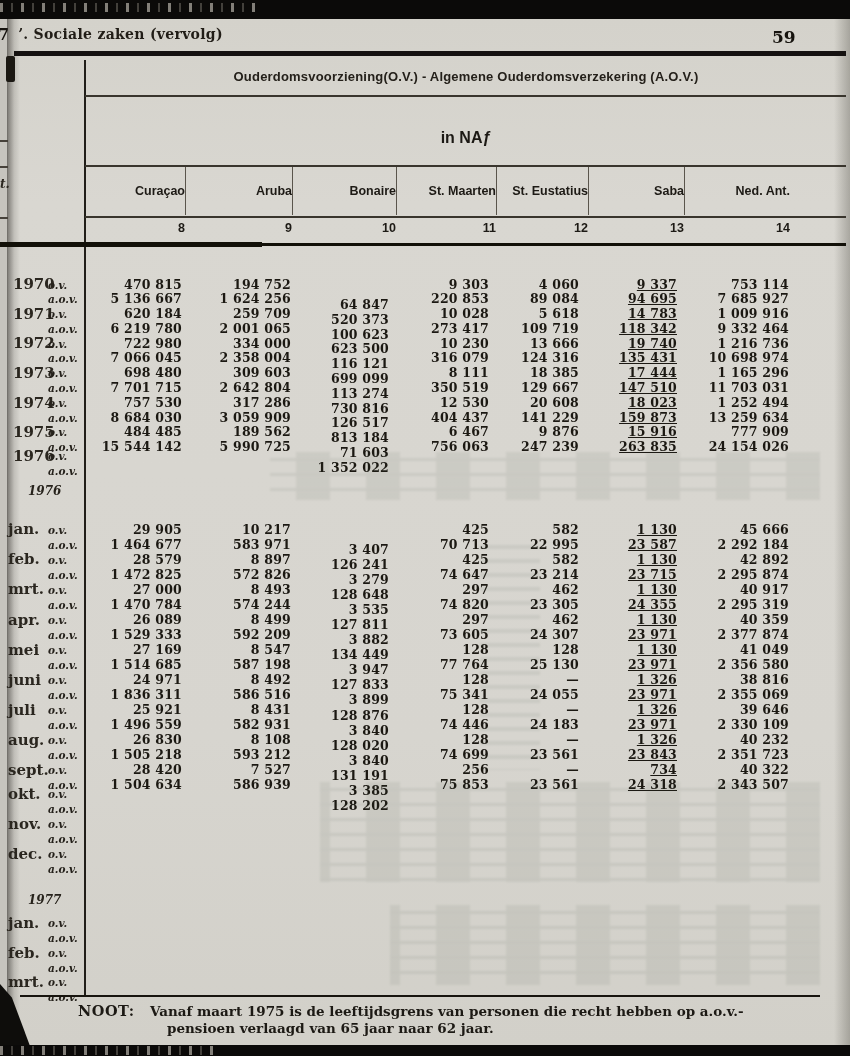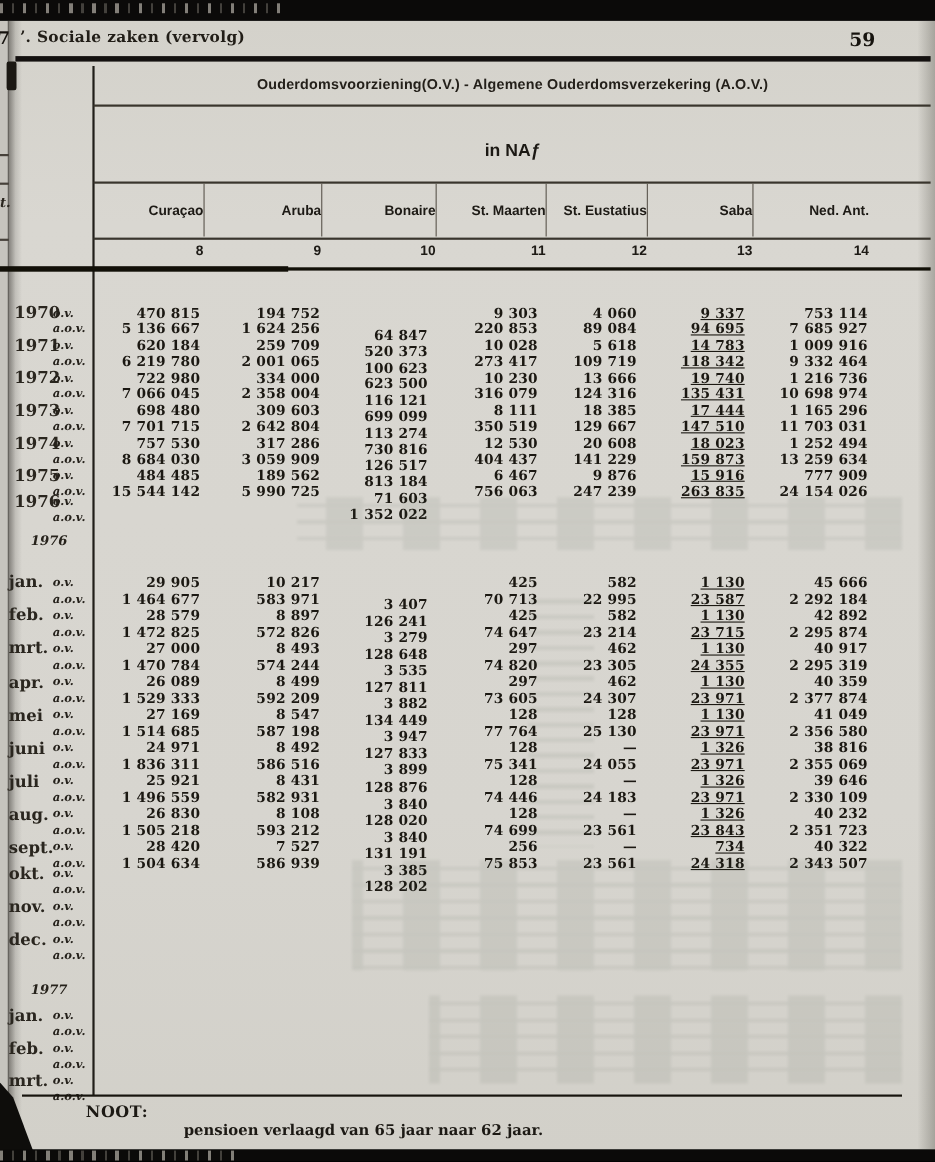--- a/index.html
+++ b/index.html
@@ -639,19 +639,20 @@
     </div>
 
   <div class="abs bottom-rule"></div>
 
   <div class="abs ghost g-cols" style="left:270px;top:452px;width:550px;height:48px;"></div>
   <div class="abs ghost" style="left:480px;top:540px;width:60px;height:230px;"></div>
   <div class="abs ghost g-cols" style="left:320px;top:782px;width:500px;height:100px;"></div>
   <div class="abs ghost g-cols" style="left:390px;top:905px;width:430px;height:80px;"></div>
 
   <div class="abs noot-label">NOOT:</div>
+  <div class="abs noot-l1">Vanaf maart 1975 is de leeftijdsgrens van personen die recht hebben op a.o.v.-</div>
   <div class="abs noot-l2">pensioen verlaagd van 65 jaar naar 62 jaar.</div>
 
   <div class="abs film-bottom">
     <div class="abs specks" style="left:0;top:1px;width:215px;"></div>
   </div>
 
 </div>
 
 </body></html>

